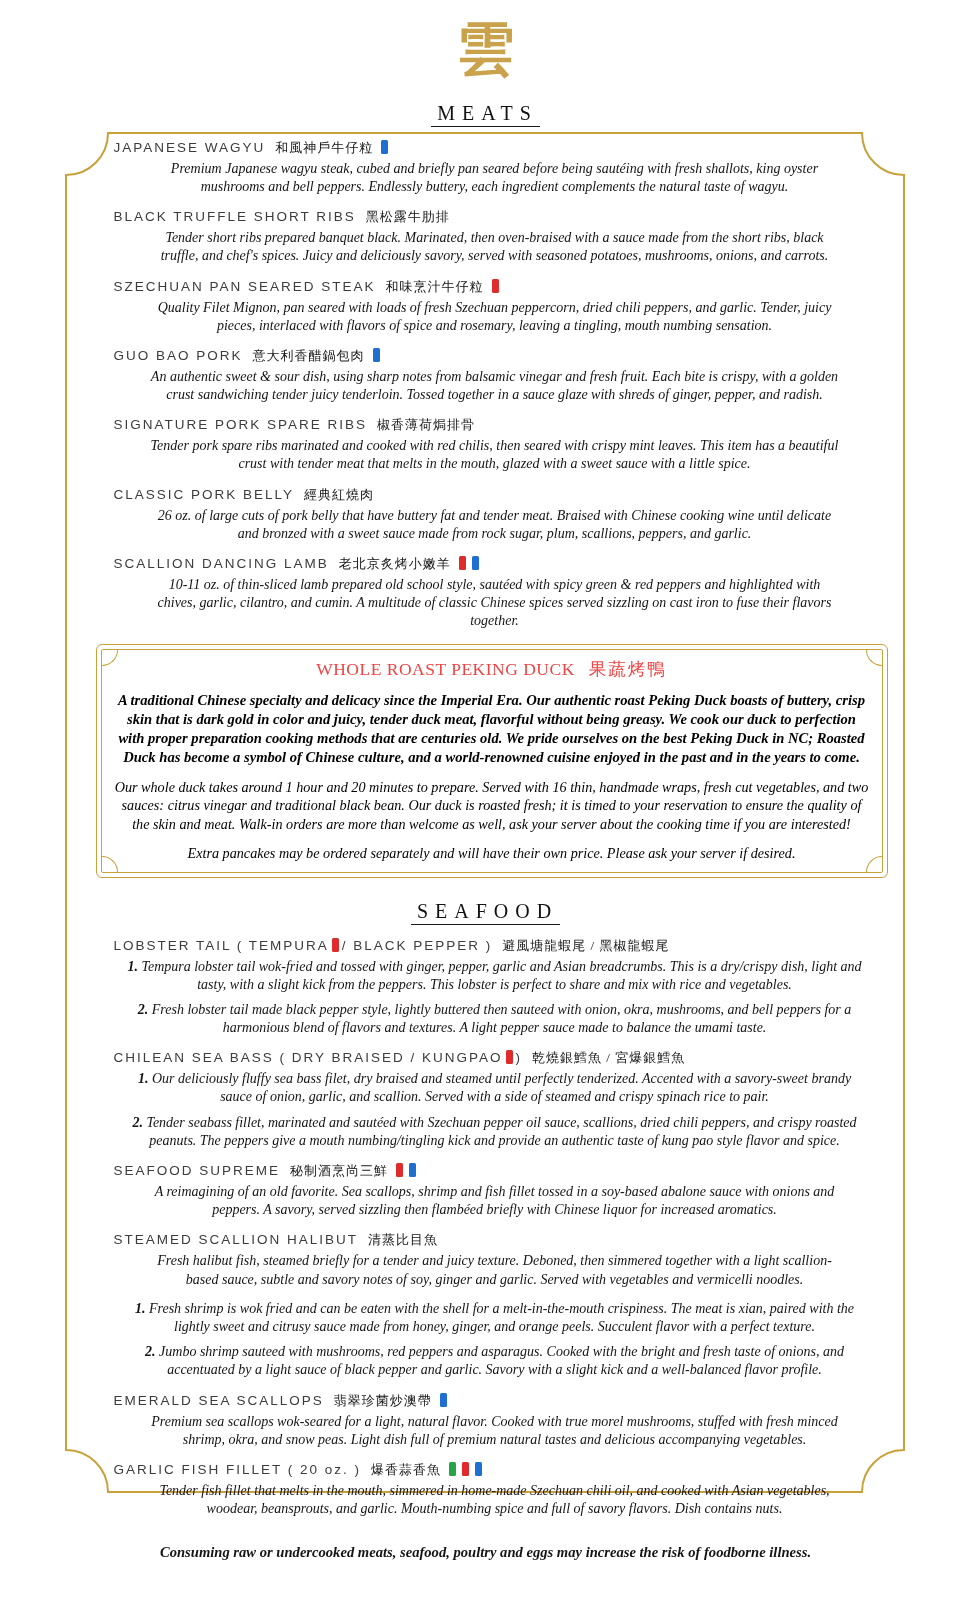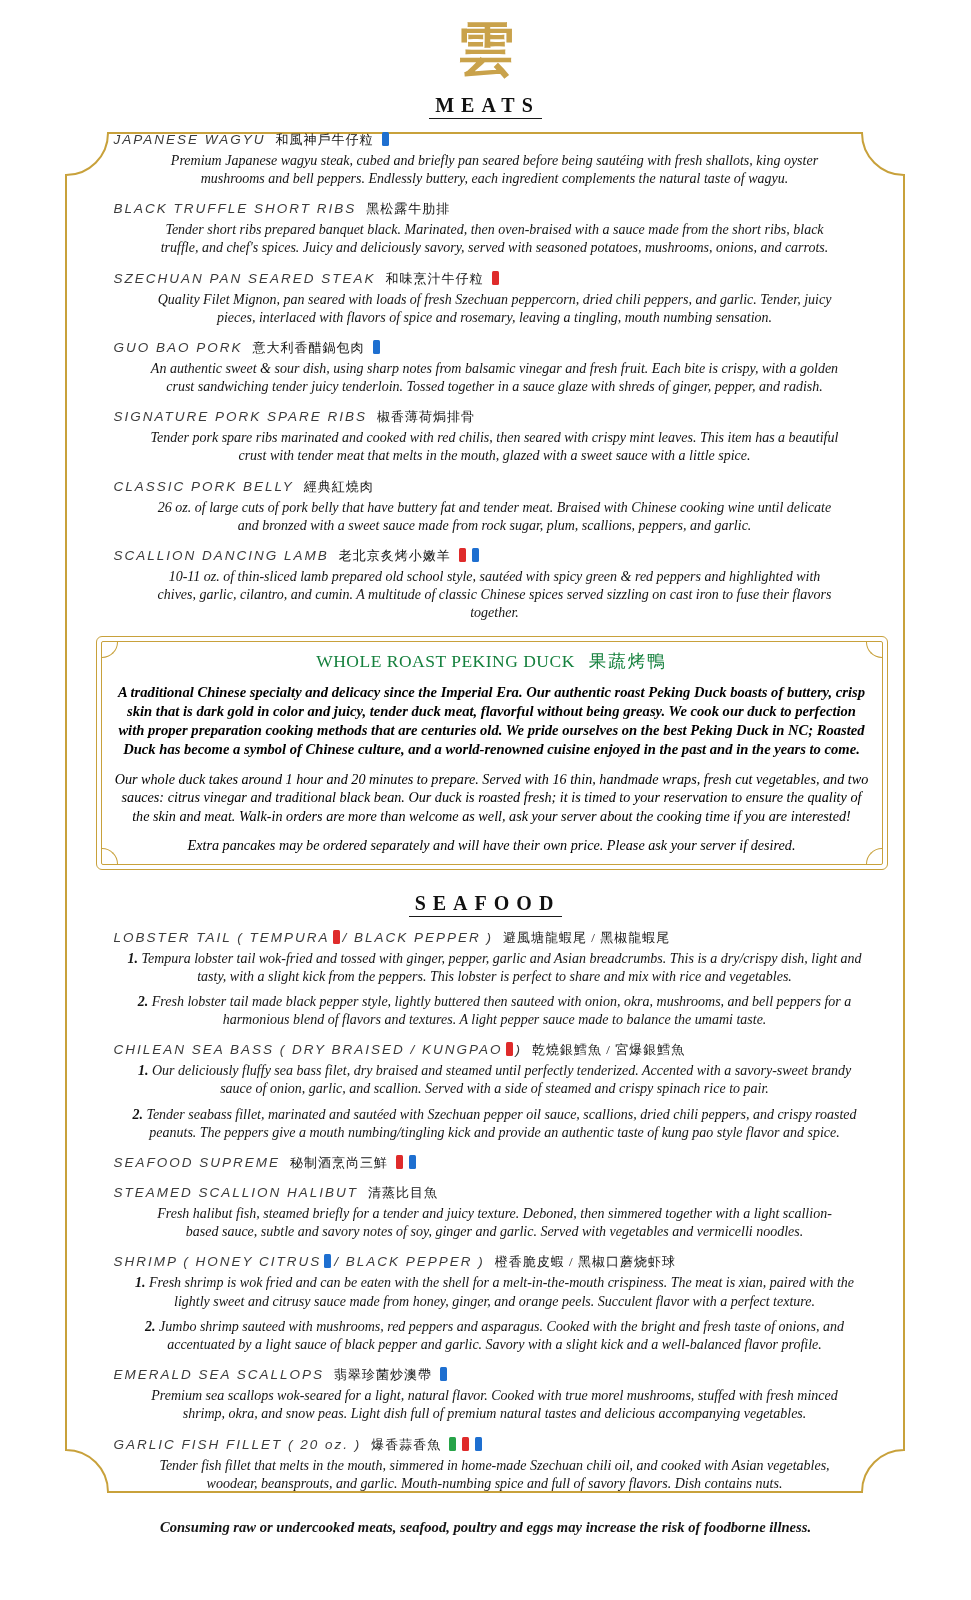--- a/index.html
+++ b/index.html
@@ -11,50 +11,50 @@
 
   
   .logo-wrap{text-align:center;padding-top:18px;}
   .logo-glyph{font-family:"Liberation Serif","DejaVu Serif",serif;font-size:58px;line-height:1.1;
               color:#c9a24b;font-weight:bold;}
   .brand-name{font-size:27px;font-weight:bold;color:#c8a455;letter-spacing:.5px;margin-top:0px;}
 
   
   .inner{width:780px;margin:0 auto;position:relative;}
 
-  h2.section-heading{text-align:center;margin:8px 0 12px;font-weight:700;}
+  h2.section-heading{text-align:center;margin:16px 0 12px;font-weight:400;}
   h2.section-heading span{font-family:"Liberation Serif","DejaVu Serif",serif;font-size:20px;
       letter-spacing:7px;color:#111;border-bottom:1.6px solid #1a1a1a;padding:0 2px 2px 6px;}
 
   
   .items{padding-left:18px;}
   .item{margin-bottom:11px;}
   .item-title{margin-bottom:3px;white-space:nowrap;}
-  .item-title .lt{font-size:13.5px;letter-spacing:2px;color:#3c3c3c;font-weight:500;font-style:italic;}
+  .item-title .lt{font-size:13.5px;letter-spacing:2px;color:#3c3c3c;font-weight:500;}
   .item-title .zh{font-family:"Liberation Serif","DejaVu Serif",serif;font-size:13px;color:#141414;
                   margin-left:10px;letter-spacing:1px;}
   .blk{display:inline-block;width:7px;height:14px;border-radius:1.5px;vertical-align:-2px;margin:0 3px;}
   .zh + .blk{margin-left:8px;}
   .desc{font-family:"Liberation Serif","DejaVu Serif",serif;font-style:italic;font-size:14px;
         line-height:1.3;color:#141414;text-align:center;max-width:690px;margin:0 auto 4px;}
   .desc.numbered{max-width:748px;margin-bottom:7px;}
   .desc .num{font-weight:bold;}
 
   
   .duck-box{width:792px;margin:13px auto 18px;position:relative;border:1.5px solid #c8a13b;
             border-radius:6px;padding:10px 18px 12px;box-sizing:border-box;}
   .duck-box::before{content:"";position:absolute;inset:4px;border:1px solid #c8a13b;border-radius:2px;
             pointer-events:none;}
   .corner{position:absolute;width:15px;height:15px;pointer-events:none;}
   .corner.tl{top:5px;left:5px;border-right:1px solid #c8a13b;border-bottom:1px solid #c8a13b;border-bottom-right-radius:100%;}
   .corner.tr{top:5px;right:5px;border-left:1px solid #c8a13b;border-bottom:1px solid #c8a13b;border-bottom-left-radius:100%;}
   .corner.bl{bottom:5px;left:5px;border-right:1px solid #c8a13b;border-top:1px solid #c8a13b;border-top-right-radius:100%;}
   .corner.br{bottom:5px;right:5px;border-left:1px solid #c8a13b;border-top:1px solid #c8a13b;border-top-left-radius:100%;}
   .duck-title{text-align:center;font-family:"Liberation Serif","DejaVu Serif",serif;font-size:17.5px;
-              color:#15803d;margin:2px 0 10px;font-weight:500;letter-spacing:.5px;}
+              color:#ef4444;margin:2px 0 10px;font-weight:500;letter-spacing:.5px;}
   .duck-title .zh2{margin-left:14px;letter-spacing:2px;}
   .duck-p{font-family:"Liberation Serif","DejaVu Serif",serif;font-style:italic;text-align:center;
           color:#000000;margin:0 auto 10px;line-height:1.32;}
   .duck-p.lead{font-weight:bold;font-size:14.6px;max-width:772px;}
   .duck-p.body{font-size:14.2px;max-width:762px;}
   .duck-p.note{font-size:14.2px;margin-bottom:2px;}
 
   
   .footer{margin-top:24px;text-align:center;font-family:"Liberation Serif","DejaVu Serif",serif;
           font-style:italic;line-height:1.5;}
@@ -129,27 +129,27 @@
         <div class="desc numbered"><span class="num">1. </span>Tempura lobster tail wok-fried and tossed with ginger, pepper, garlic and Asian breadcrumbs. This is a dry/crispy dish, light and tasty, with a slight kick from the peppers. This lobster is perfect to share and mix with rice and vegetables.</div>
         <div class="desc numbered"><span class="num">2. </span>Fresh lobster tail made black pepper style, lightly buttered then sauteed with onion, okra, mushrooms, and bell peppers for a harmonious blend of flavors and textures. A light pepper sauce made to balance the umami taste.</div>
       </div>
       <div class="item">
         <div class="item-title"><span class="lt">CHILEAN SEA BASS ( DRY BRAISED / KUNGPAO</span><span class="blk" style="background: rgb(223, 43, 43);"></span><span class="lt">)</span><span class="zh">乾燒銀鱈魚 / 宮爆銀鱈魚</span></div>
         <div class="desc numbered"><span class="num">1. </span>Our deliciously fluffy sea bass filet, dry braised and steamed until perfectly tenderized. Accented with a savory-sweet brandy sauce of onion, garlic, and scallion. Served with a side of steamed and crispy spinach rice to pair.</div>
         <div class="desc numbered"><span class="num">2. </span>Tender seabass fillet, marinated and sautéed with Szechuan pepper oil sauce, scallions, dried chili peppers, and crispy roasted peanuts. The peppers give a mouth numbing/tingling kick and provide an authentic taste of kung pao style flavor and spice.</div>
       </div>
       <div class="item">
         <div class="item-title"><span class="lt">SEAFOOD SUPREME</span><span class="zh">秘制酒烹尚三鮮</span><span class="blk" style="background: rgb(223, 43, 43);"></span><span class="blk" style="background: rgb(30, 111, 208);"></span></div>
+        <div class="desc">A reimagining of an old favorite. Sea scallops, shrimp and fish fillet tossed in a soy-based abalone sauce with onions and peppers. A savory, served sizzling then flambéed briefly with Chinese liquor for increased aromatics.</div>
       </div>
       <div class="item">
         <div class="item-title"><span class="lt">STEAMED SCALLION HALIBUT</span><span class="zh">清蒸比目魚</span></div>
         <div class="desc">Fresh halibut fish, steamed briefly for a tender and juicy texture. Deboned, then simmered together with a light scallion-based sauce, subtle and savory notes of soy, ginger and garlic. Served with vegetables and vermicelli noodles.</div>
       </div>
       <div class="item">
-        <div class="item-title"><span class="lt">SHRIMP ( HONEY CITRUS</span><span class="blk" style="background: rgb(30, 111, 208);"></span><span class="lt">/ BLACK PEPPER )</span><span class="zh">橙香脆皮蝦 / 黑椒口蘑烧虾球</span></div>
         <div class="desc numbered"><span class="num">1. </span>Fresh shrimp is wok fried and can be eaten with the shell for a melt-in-the-mouth crispiness. The meat is xian, paired with the lightly sweet and citrusy sauce made from honey, ginger, and orange peels. Succulent flavor with a perfect texture.</div>
         <div class="desc numbered"><span class="num">2. </span>Jumbo shrimp sauteed with mushrooms, red peppers and asparagus. Cooked with the bright and fresh taste of onions, and accentuated by a light sauce of black pepper and garlic. Savory with a slight kick and a well-balanced flavor profile.</div>
       </div>
       <div class="item">
         <div class="item-title"><span class="lt">EMERALD SEA SCALLOPS</span><span class="zh">翡翠珍菌炒澳帶</span><span class="blk" style="background: rgb(30, 111, 208);"></span></div>
         <div class="desc">Premium sea scallops wok-seared for a light, natural flavor. Cooked with true morel mushrooms, stuffed with fresh minced shrimp, okra, and snow peas. Light dish full of premium natural tastes and delicious accompanying vegetables.</div>
       </div>
       <div class="item">
         <div class="item-title"><span class="lt">GARLIC FISH FILLET ( 20 oz. )</span><span class="zh">爆香蒜香魚</span><span class="blk" style="background: rgb(39, 163, 72);"></span><span class="blk" style="background: rgb(223, 43, 43);"></span><span class="blk" style="background: rgb(30, 111, 208);"></span></div>
         <div class="desc">Tender fish fillet that melts in the mouth, simmered in home-made Szechuan chili oil, and cooked with Asian vegetables, woodear, beansprouts, and garlic. Mouth-numbing spice and full of savory flavors. Dish contains nuts.</div>

